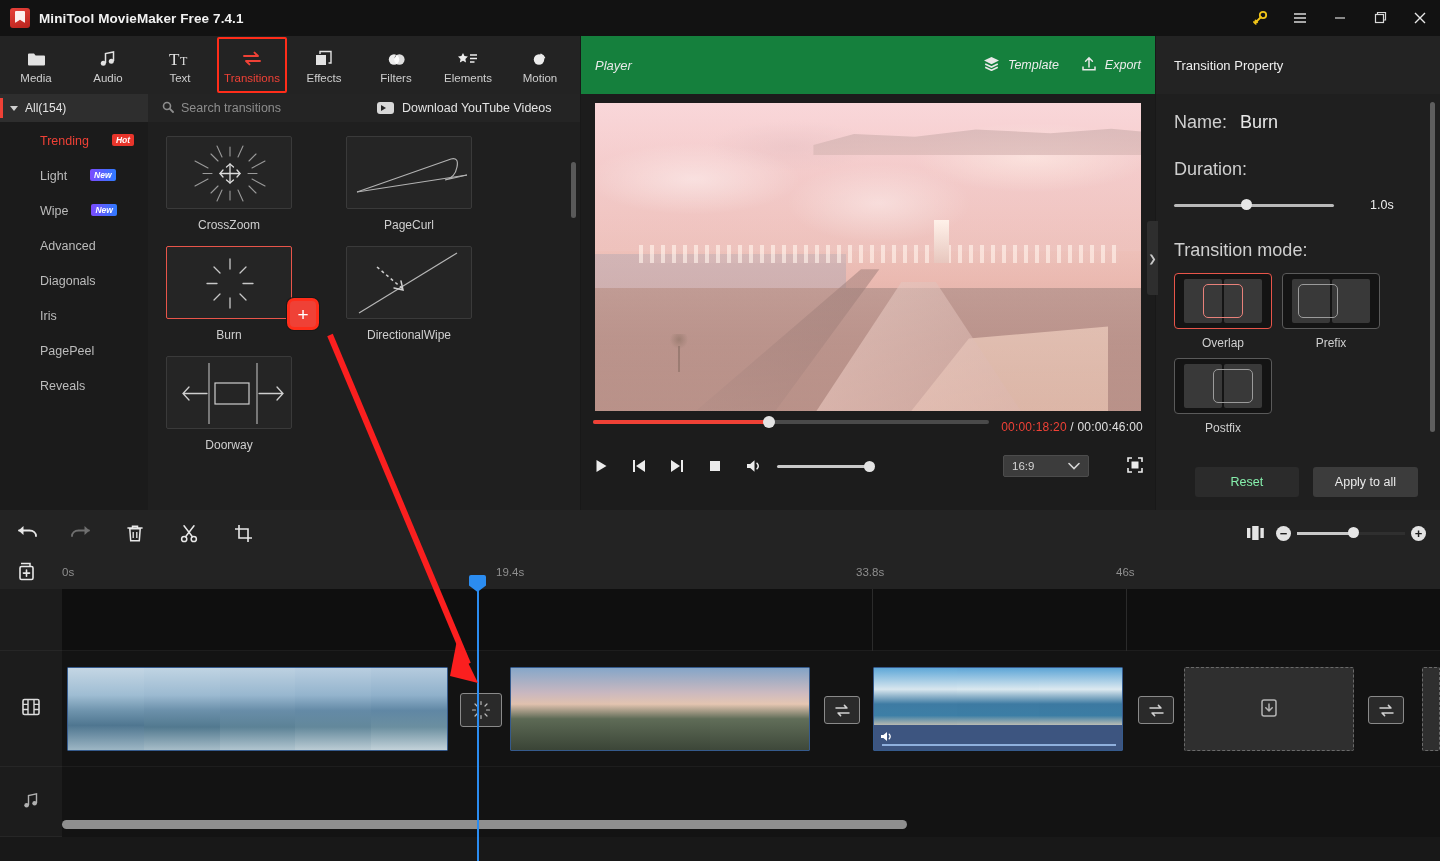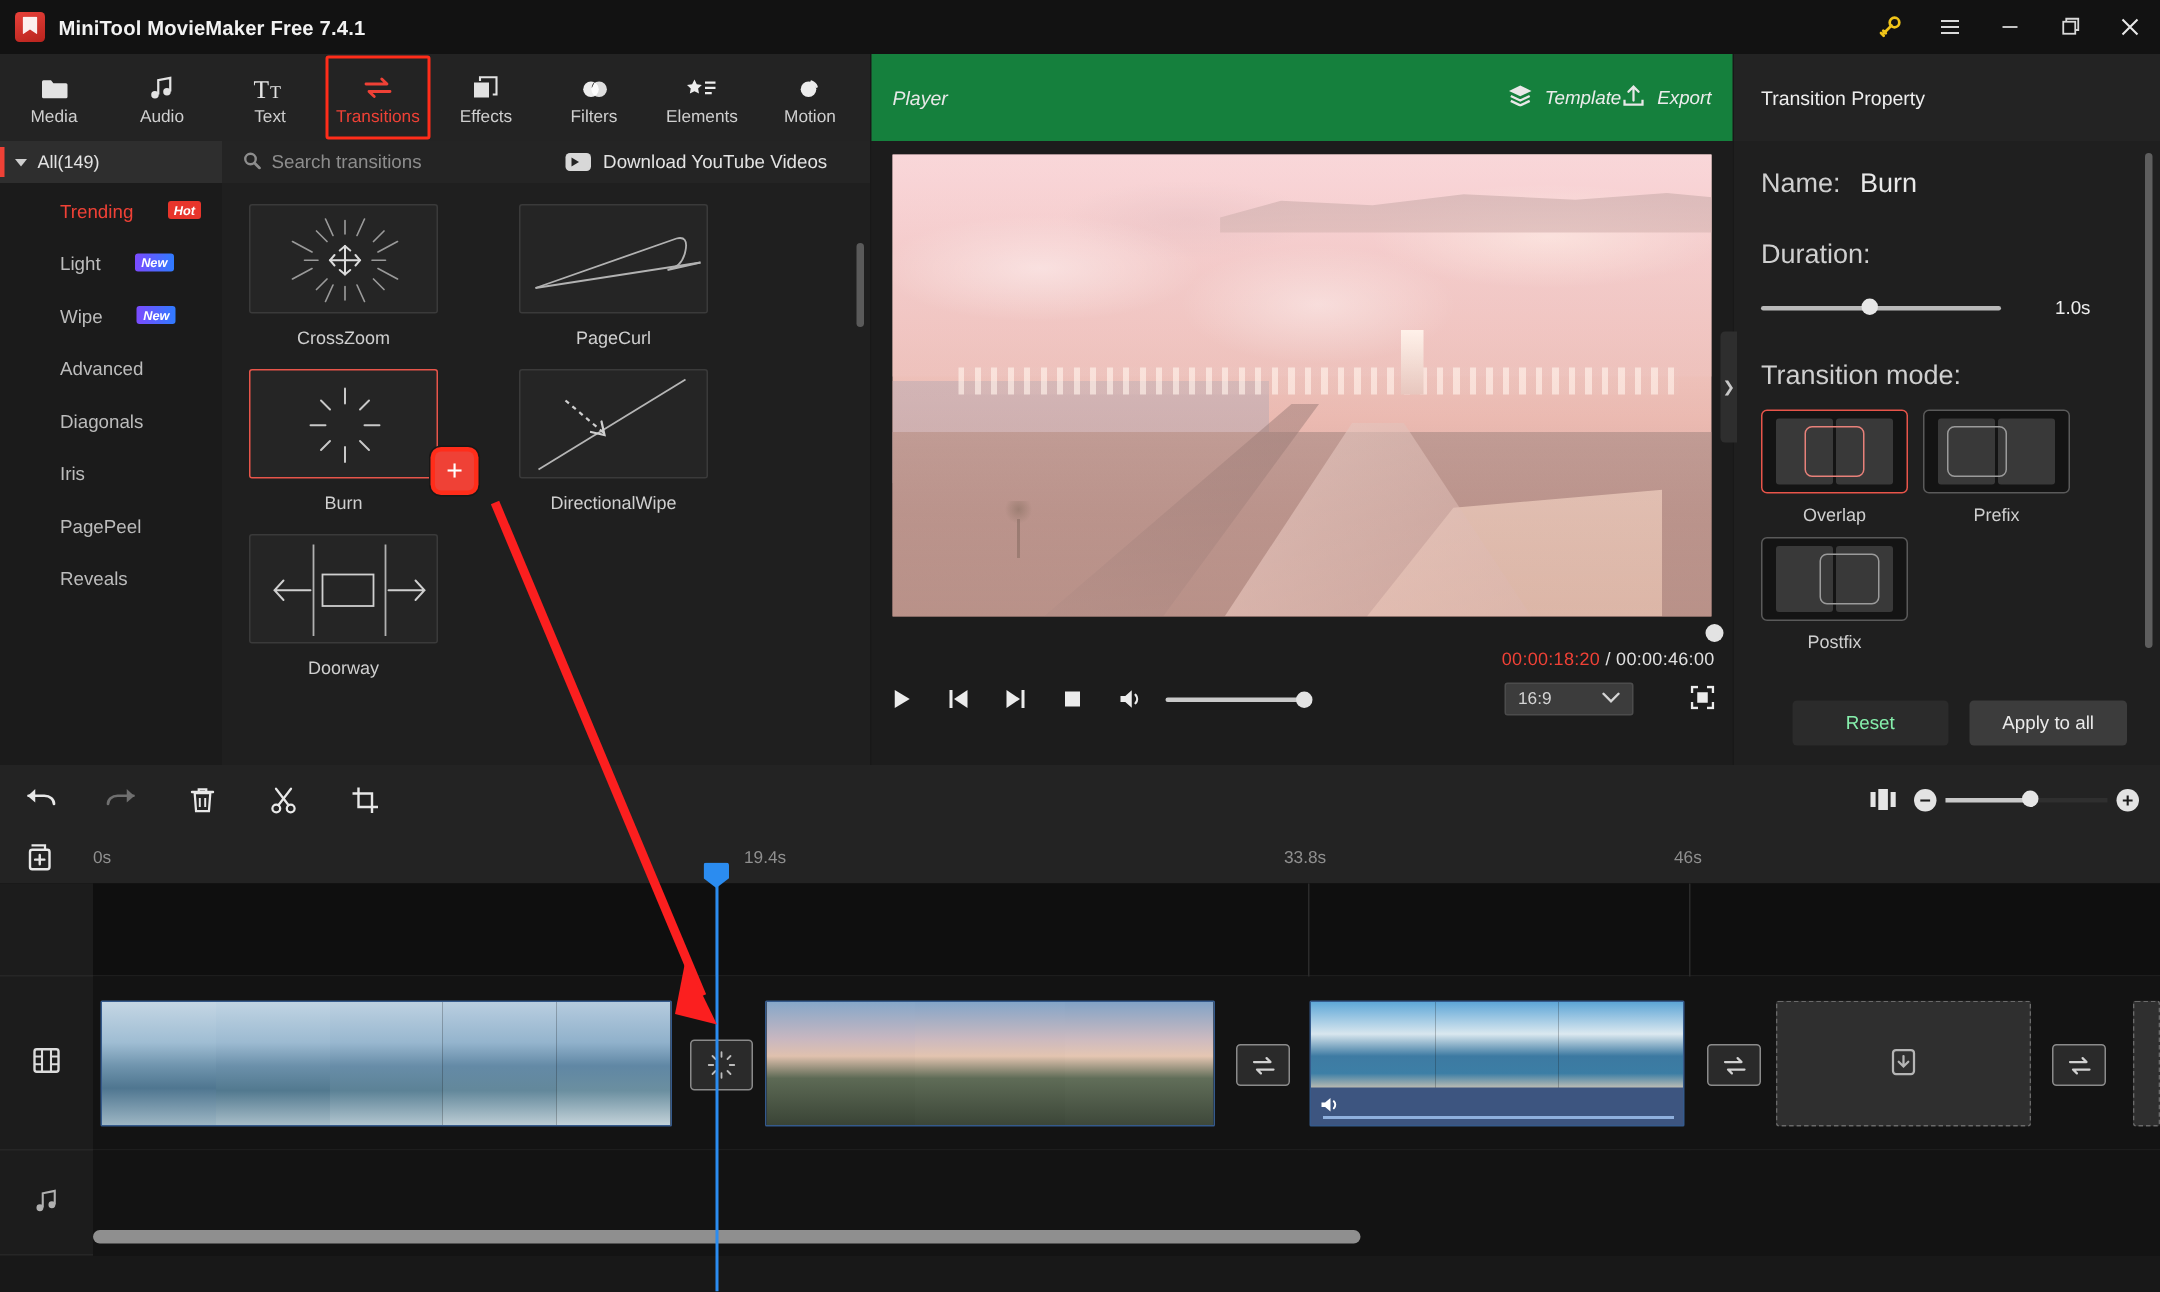--- a/index.html
+++ b/index.html
@@ -90,21 +90,21 @@
     background:#ef4136; display:flex; align-items:center; justify-content:center;
     color:#fff; font-size:19px; line-height:1; font-weight:300;
     box-shadow:0 0 0 3px #ff2d1a, 0 0 0 4px #181818;
   }
   .lib-scroll { position:absolute; right:4px; top:40px; width:5px; height:56px; background:#5a5a5a; border-radius:3px;}
 
   
   .player { position:absolute; left:581px; top:36px; width:574px; height:474px; background:#1c1c1c; }
   .player-head { height:58px; background:#15803d; display:flex; align-items:center; padding:0 14px;font-style:italic;}
   .player-title { font-size:13px; color:#e8e8e8; }
-  .ph-right { margin-left:auto; display:flex; align-items:center; }
+  .ph-right { margin-left:auto; display:flex; align-items:center; gap:22px;}
   .ph-btn { display:flex; align-items:center; gap:8px; font-size:12.5px; color:#ececec;}
   .stage { height:326px; display:flex; align-items:center; justify-content:center; background:#1c1c1c;}
   .video {
     width:546px; height:308px; position:relative; overflow:hidden;
     background:
       radial-gradient(ellipse 60% 45% at 78% 6%, rgba(255,236,215,.95), rgba(255,214,205,0) 70%),
       linear-gradient(180deg,#f3c9cd 0%,#f2cfc9 22%,#eec3bd 42%,#e6b5ad 58%,#d9a79f 72%,#c9978f 100%);
   }
   .v-sky { position:absolute; inset:0 0 52% 0;
     background:linear-gradient(180deg,#f6d2d6 0%,#f0c6c6 45%,#ecc0bb 100%); }
@@ -134,21 +134,21 @@
     clip-path:polygon(62% 0,68% 0,34% 100%,8% 100%);}
   .v-beach { position:absolute; right:6%; bottom:0; width:44%; height:28%;
     background:linear-gradient(180deg,#d9bbae,#cdae9f);
     clip-path:polygon(18% 100%,42% 16%,100% 2%,100% 100%);}
   .v-palm { position:absolute; left:13%; bottom:12%; width:26px; height:40px;
     background:radial-gradient(ellipse 50% 34% at 50% 14%, rgba(120,98,86,.8), rgba(0,0,0,0) 70%);}
   .v-palm:after{content:"";position:absolute;left:12px;top:12px;width:2px;height:26px;background:rgba(110,88,80,.75);}
   .v-haze { position:absolute; inset:0; background:
       linear-gradient(180deg, rgba(255,222,222,.38), rgba(255,210,200,.12) 45%, rgba(255,200,185,.3));}
 
-  .pbar-row { height:26px; display:flex; align-items:flex-end; padding:0 12px; gap:12px;flex-direction:column;}
+  .pbar-row { height:26px; display:flex; align-items:flex-start; padding:0 12px; gap:12px;}
   .pbar { flex:1; height:4px; background:#4a4a4a; border-radius:2px; position:relative;}
   .pbar-fill { position:absolute; left:0; top:0; height:4px; width:44.5%; background:#ef4136; border-radius:2px;}
   .pbar-knob { position:absolute; left:44.5%; top:-4px; width:12px; height:12px; border-radius:50%; background:#e3e3e3; transform:translateX(-6px);}
   .tcode { font-size:12px; letter-spacing:.2px; white-space:nowrap;}
   .tcode .cur { color:#ef4136; }
   .tcode .tot { color:#e0e0e0; }
   .ctrl-row { height:40px; display:flex; align-items:center; padding:0 12px; gap:22px;}
   .cbtn { color:#ececec; display:flex; align-items:center; }
   .vol-track { width:96px; height:3px; background:#c9c9c9; border-radius:2px; position:relative; margin-left:-8px;}
   .vol-knob { position:absolute; right:-2px; top:-4px; width:11px; height:11px; border-radius:50%; background:#e3e3e3;}
@@ -363,21 +363,21 @@
           </svg>
       </span>
       <span>Motion</span>
     </div>
   </div>
 
   <div class="library">
     <div class="lib-head">
       <div class="all-chip">
         <span class="caret-d"></span>
-        <span>All(149)</span>
+        <span>All(154)</span>
       </div>
       <div class="search-wrap">
         <span>
           <svg width="12" height="12" viewBox="0 0 12 12">
               <circle cx="5" cy="5" r="3.5" fill="none" stroke="#8d8d8d" stroke-width="1.6"></circle>
               <path d="M7.7 7.7L11 11" stroke="#8d8d8d" stroke-width="1.8" stroke-linecap="round"></path>
             </svg>
         </span>
         <span>Search transitions</span>
       </div>

